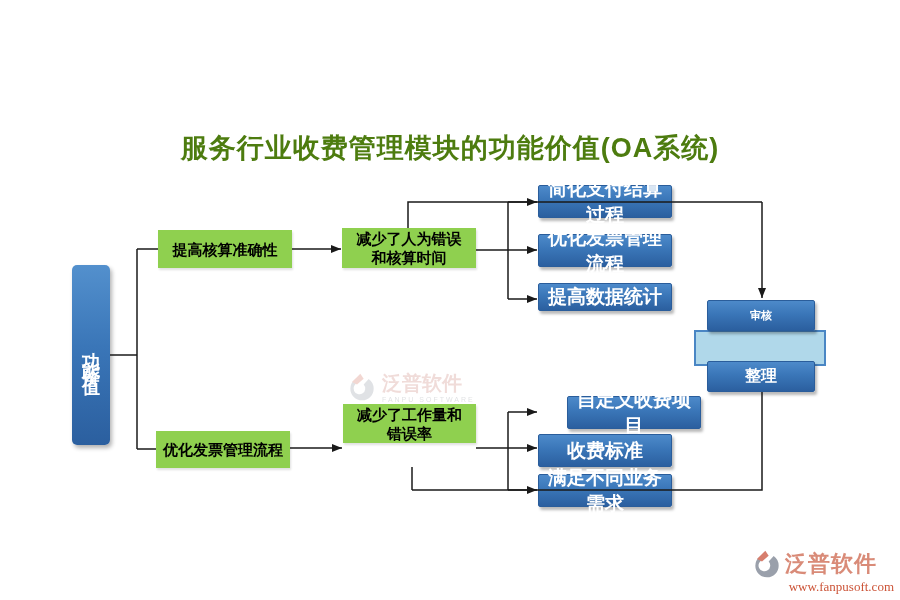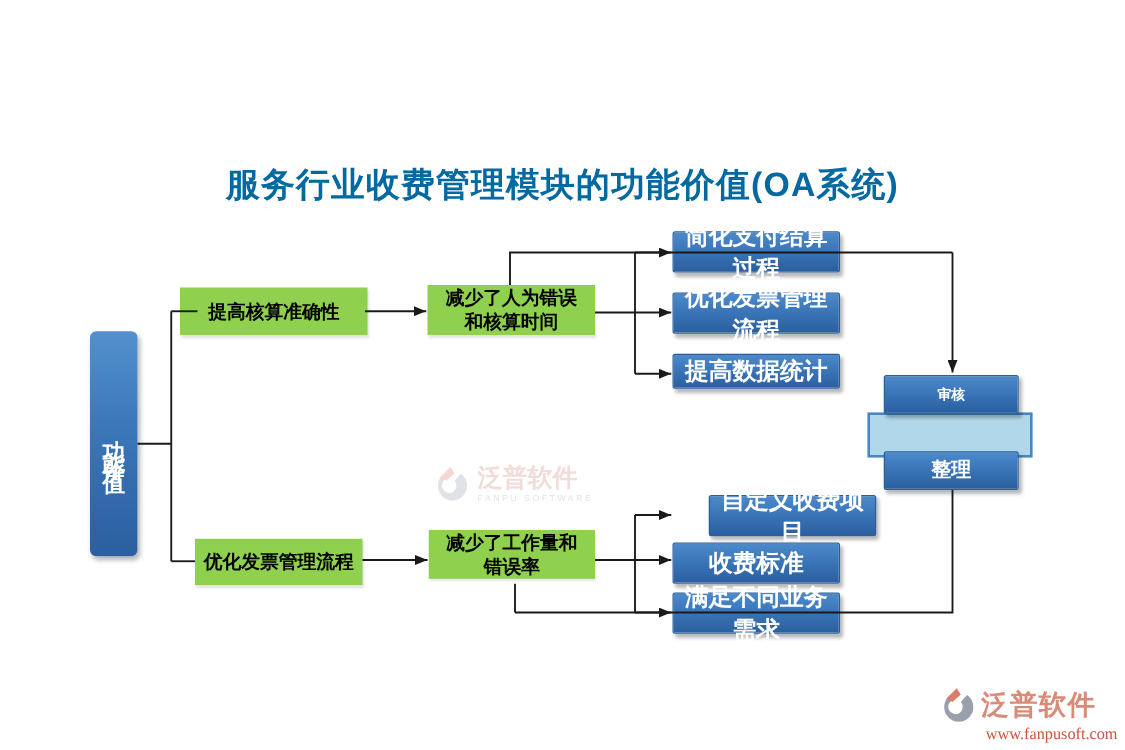--- a/index.html
+++ b/index.html
@@ -5,21 +5,21 @@
   html,body{margin:0;padding:0;}
   body{
     width:900px;height:600px;position:relative;overflow:hidden;
     background:#ffffff;
     font-family:"Liberation Sans","DejaVu Sans",sans-serif;
   }
   .abs{position:absolute;box-sizing:border-box;}
 
   #page-title{
     top:130px;left:0;width:900px;text-align:center;
-    font-size:27px;font-weight:700;color:#0369a1;
+    font-size:27px;font-weight:700;color:#4d7c0f;
     letter-spacing:1px;
   }
 
   
   #root-box{
     left:72px;top:265px;width:38px;height:180px;
     background:linear-gradient(180deg,#5390cd 0%,#3a76b8 45%,#2b5f9f 100%);
     border-radius:5px;
     box-shadow:2px 3px 4px rgba(0,0,0,0.30);
     display:flex;align-items:center;justify-content:center;
@@ -32,24 +32,24 @@
 
   
   .green{
     background:#8fd04f;
     color:#000;font-weight:700;font-size:15px;
     display:flex;flex-direction:column;align-items:center;justify-content:center;
     text-align:center;line-height:19px;
     box-shadow:1px 2px 2px rgba(0,0,0,0.12);
     z-index:2;
   }
-  #green-1{left:144px;top:230px;width:150px;height:38px;}
+  #green-1{left:158px;top:230px;width:134px;height:38px;}
   #green-2{left:342px;top:228px;width:134px;height:40px;}
   #green-3{left:156px;top:431px;width:134px;height:37px;}
-  #green-4{left:343px;top:424px;width:133px;height:39px;}
+  #green-4{left:343px;top:404px;width:133px;height:39px;}
 
   
   .blue{
     background:linear-gradient(180deg,#4d8aca 0%,#3a76b8 45%,#2b5f9f 100%);
     border:1px solid #2a5d9b;border-radius:2px;
     color:#fff;font-weight:700;font-size:19px;
     display:flex;align-items:center;justify-content:center;
     text-align:center;
     box-shadow:2px 3px 3px rgba(0,0,0,0.28);
     z-index:2;

